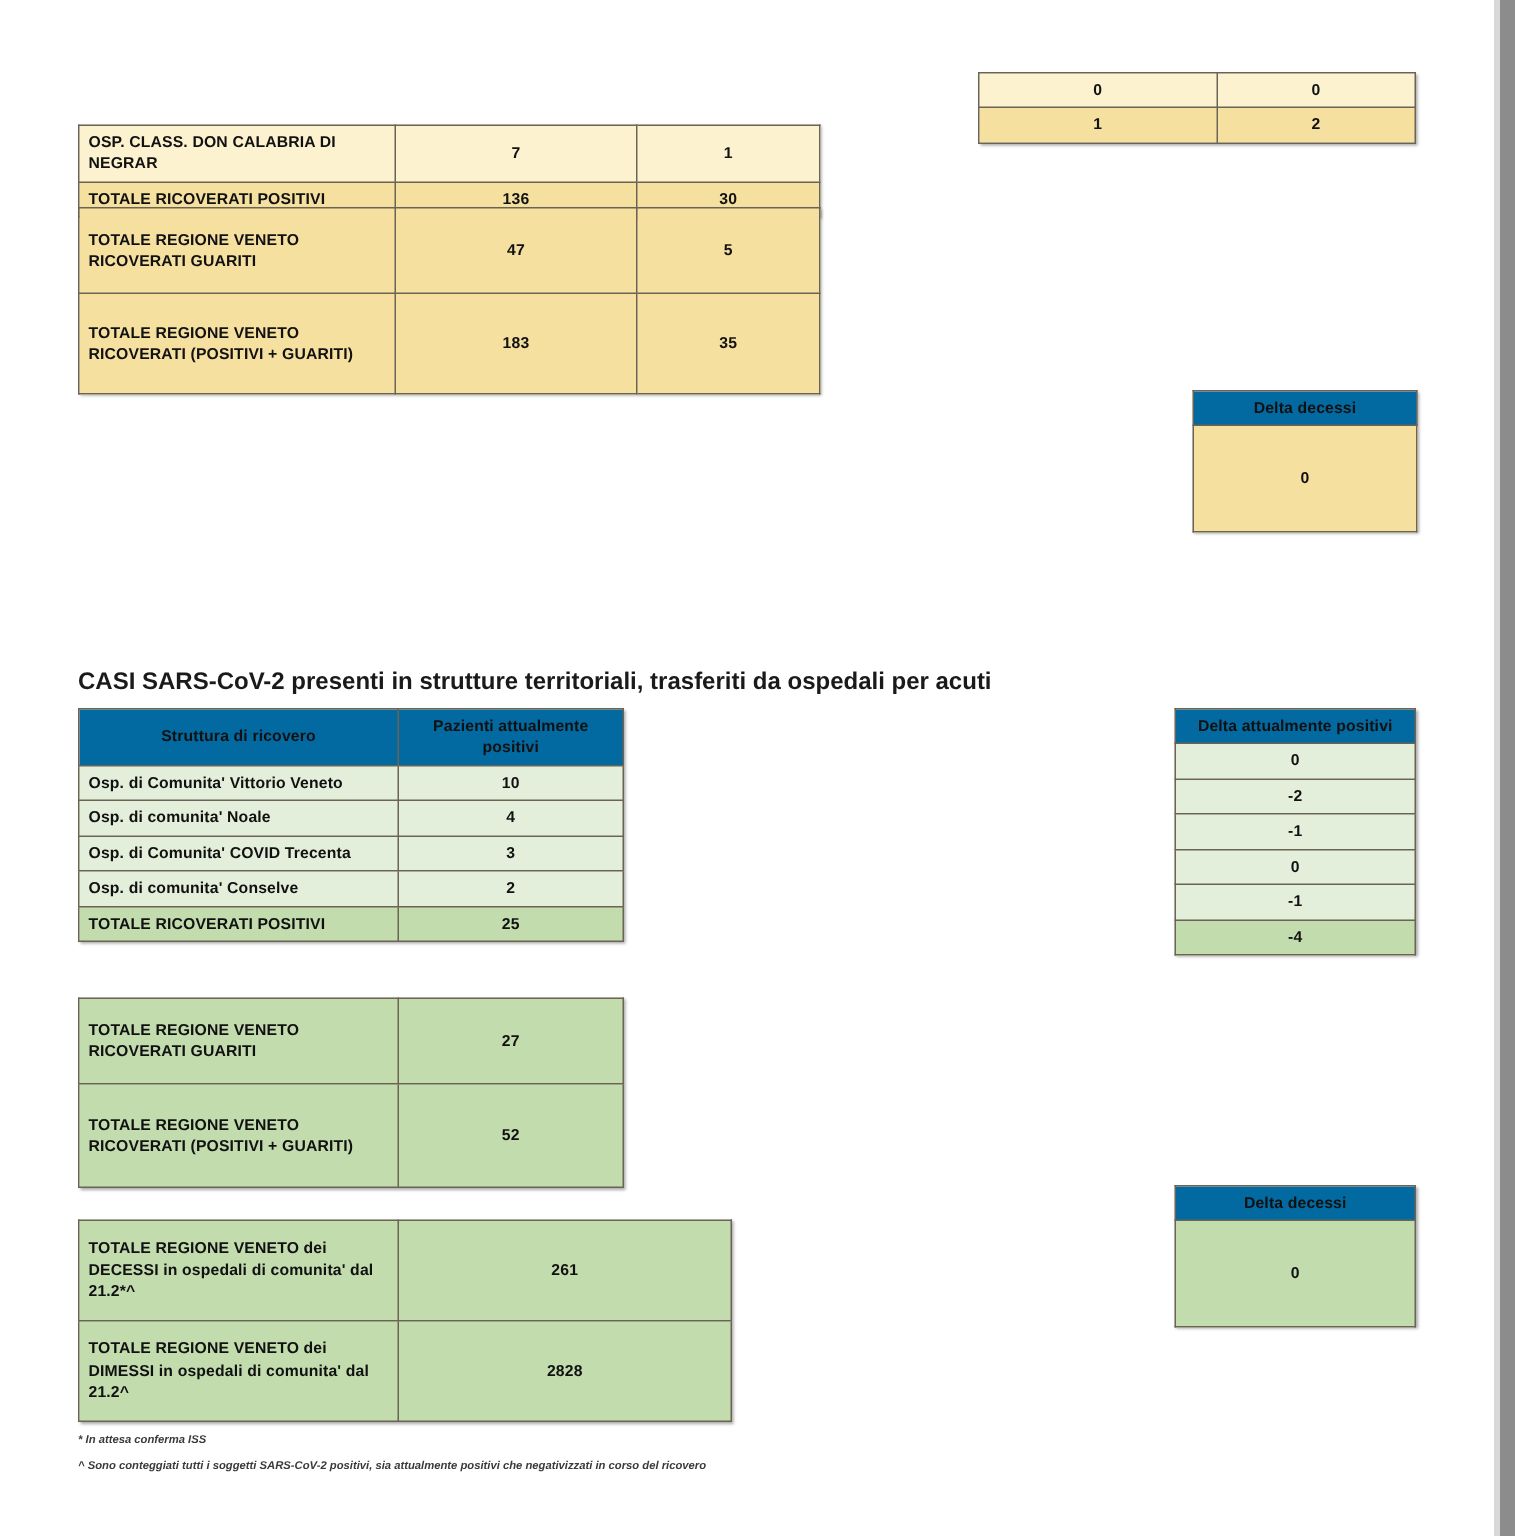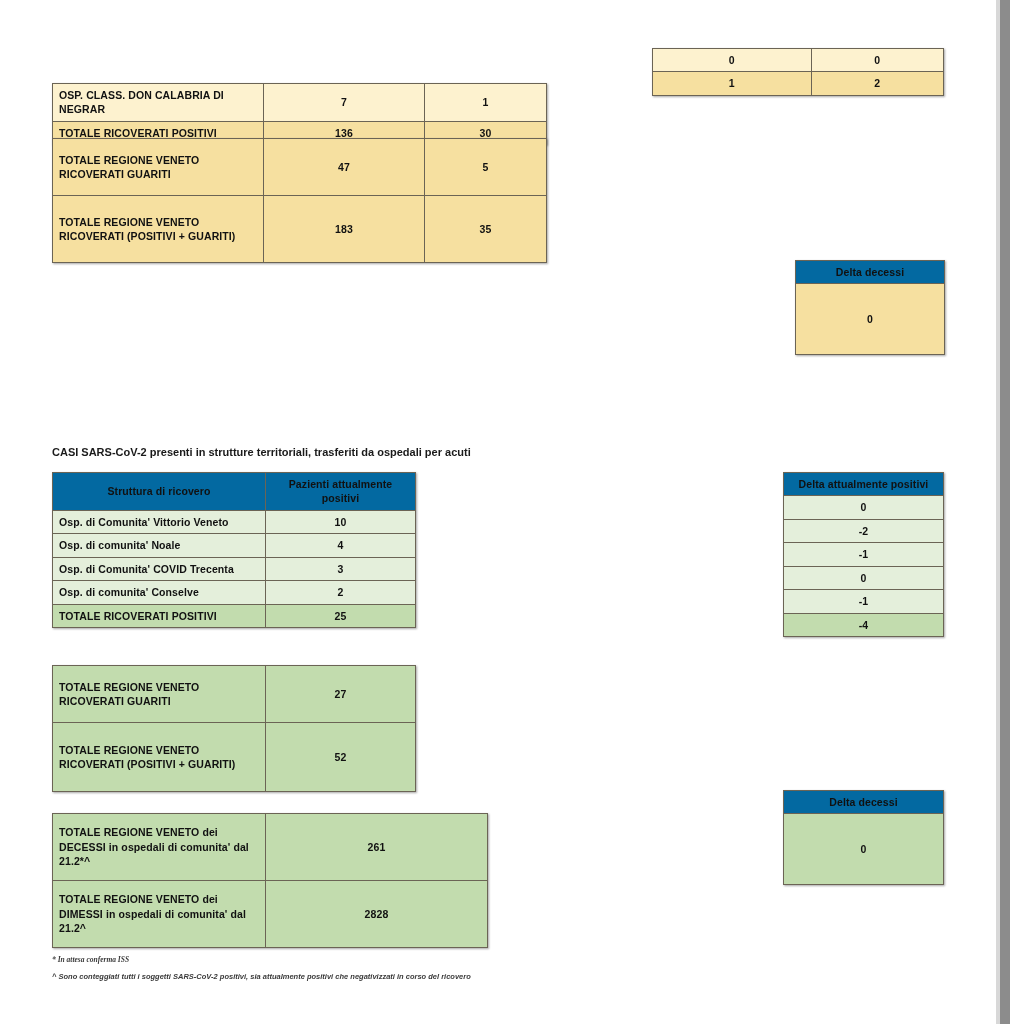--- a/index.html
+++ b/index.html
@@ -72,21 +72,21 @@
   tr.g-mid   td { background: #c2dcae; }
   tr.head-pink td, th.head-pink { background: #0369a1; text-align: center; }
 
   .mixed-case {
     text-transform: none;
   }
 
   
   .section-title {
     position: absolute;
-    font-size: 11px;
+    font-size: 16px;
     font-weight: bold;
     color: #1a1a1a;
     white-space: nowrap;
   }
 
   
   .footnote {
     position: absolute;
     font-size: 7.5px;
     font-style: italic;
@@ -102,21 +102,21 @@
   #tbl-acuti-deaths   { left: 52px;  top: 283px; width: 346px; }
   #tbl-acuti-delta-dec{ left: 795px; top: 260px; width: 150px; }
 
   #tbl-terr-main      { left: 52px;  top: 472px; width: 364px; padding-left: 28px; }
   #tbl-terr-delta     { left: 783px; top: 472px; width: 161px; }
   #tbl-terr-guariti   { left: 52px;  top: 665px; width: 364px; }
   #tbl-terr-deaths    { left: 52px;  top: 813px; width: 436px; }
   #tbl-terr-delta-dec { left: 783px; top: 790px; width: 161px; }
 
   #section-title-terr { left: 52px;  top: 446px; }
-  #footnote-1         { left: 52px;  top: 955px; font-family: Liberation Serif, serif; }
+  #footnote-1         { left: 52px;  top: 955px; }
   #footnote-2         { left: 52px;  top: 972px; }
 </style>
 </head>
 <body>
 
 <div class="page">
 
   <table class="block" id="tbl-acuti-top">
     <tbody>
         <tr class="y-light">

